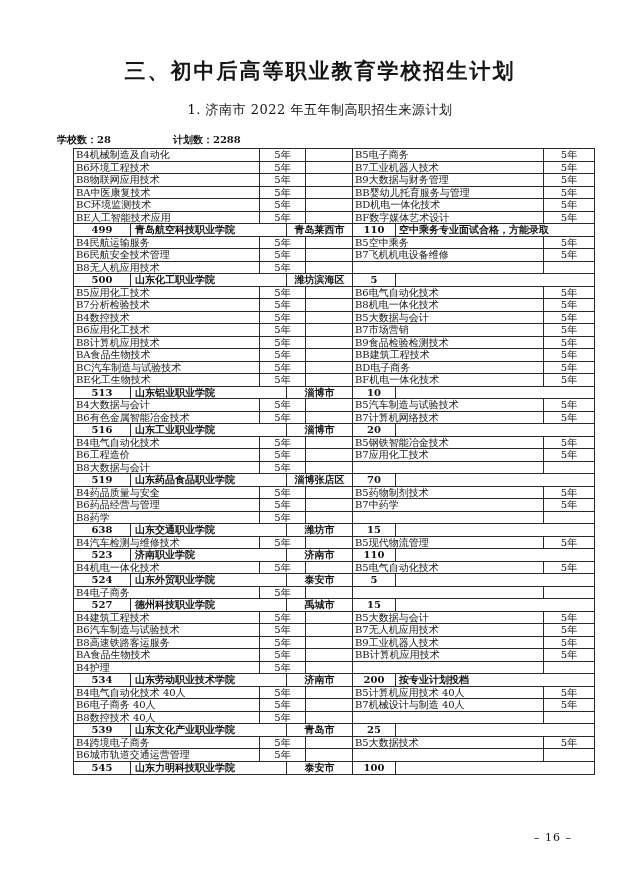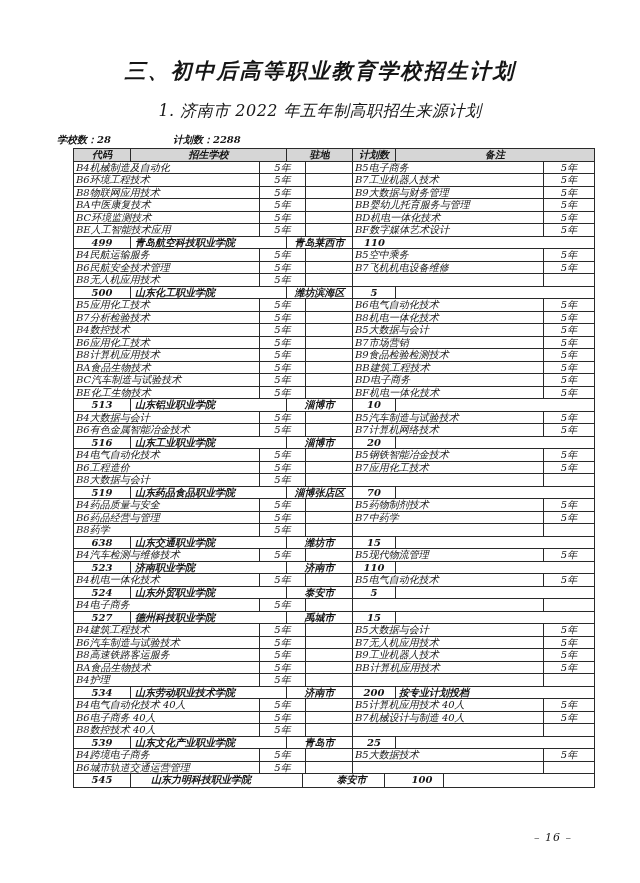--- a/index.html
+++ b/index.html
@@ -8,43 +8,42 @@
     --header-bg:#d6d6d6;
   }
   html,body{margin:0;padding:0;background:#ffffff;}
   .page{
     position:relative;
     width:640px;height:883px;
     background:#ffffff;
     color:var(--text);
     font-family:"DejaVu Serif","Liberation Serif",serif;
     overflow:hidden;
-    font-style:italic;
   }
   .doc-title{
     position:absolute;top:57px;left:0;width:100%;
     text-align:center;font-size:21px;font-weight:bold;letter-spacing:2px;
   }
   .doc-subtitle{
     position:absolute;top:101px;left:0;width:100%;
-    text-align:center;font-size:16px;letter-spacing:0.5px;
+    text-align:center;font-size:13px;letter-spacing:0.5px;
   }
   .stats{
     position:absolute;top:133px;left:57px;
     font-size:10px;font-weight:bold;
   }
   .stats .gap{margin-left:62px;}
   .plan-table{
     position:absolute;top:148px;left:73px;width:520px;
     border:1.5px solid var(--border);
     font-size:10px;
     box-sizing:content-box;
   }
   .row{display:flex;height:12.5px;line-height:12px;border-bottom:1px solid var(--border);box-sizing:border-box;}
-  .row:last-child{border-bottom:none;gap:16px;}
+  .row:last-child{border-bottom:none;}
   .cell{border-right:1px solid var(--border);box-sizing:border-box;overflow:hidden;white-space:nowrap;}
   .cell:last-child{border-right:none;}
   .head{background:var(--header-bg);font-weight:bold;}
   .school{font-weight:bold;}
   .c-code{width:57px;text-align:center;}
   .c-name{width:156px;padding-left:4px;}
   .c-loc{width:66px;text-align:center;}
   .c-cnt{width:43px;text-align:center;}
   .c-rem{flex:1;padding-left:3px;}
   .head .c-name,.head .c-rem{text-align:center;padding-left:0;}
@@ -61,27 +60,20 @@
 </head>
 <body>
 
 <div class="page">
   <div class="doc-title">三、初中后高等职业教育学校招生计划</div>
   <div class="doc-subtitle">1. 济南市 2022 年五年制高职招生来源计划</div>
   <div class="stats">
     <span>学校数：</span><span>28</span><span class="gap">计划数：</span><span>2288</span>
   </div>
   <div class="plan-table">
-      <div class="row head">
-        <div class="cell c-code">代码</div>
-        <div class="cell c-name">招生学校</div>
-        <div class="cell c-loc">驻地</div>
-        <div class="cell c-cnt">计划数</div>
-        <div class="cell c-rem">备注</div>
-      </div>
       <div class="row prog">
         <div class="cell p-left">B4机械制造及自动化</div>
         <div class="cell p-yr">5年</div>
         <div class="cell p-mid"></div>
         <div class="cell p-right">B5电子商务</div>
         <div class="cell p-yr2">5年</div>
       </div>
       <div class="row prog">
         <div class="cell p-left">B6环境工程技术</div>
         <div class="cell p-yr">5年</div>
@@ -115,20 +107,21 @@
         <div class="cell p-yr">5年</div>
         <div class="cell p-mid"></div>
         <div class="cell p-right">BF数字媒体艺术设计</div>
         <div class="cell p-yr2">5年</div>
       </div>
       <div class="row school">
         <div class="cell c-code">499</div>
         <div class="cell c-name">青岛航空科技职业学院</div>
         <div class="cell c-loc">青岛莱西市</div>
         <div class="cell c-cnt">110</div>
+        <div class="cell c-rem">空中乘务专业面试合格，方能录取</div>
       </div>
       <div class="row prog">
         <div class="cell p-left">B4民航运输服务</div>
         <div class="cell p-yr">5年</div>
         <div class="cell p-mid"></div>
         <div class="cell p-right">B5空中乘务</div>
         <div class="cell p-yr2">5年</div>
       </div>
       <div class="row prog">
         <div class="cell p-left">B6民航安全技术管理</div>

